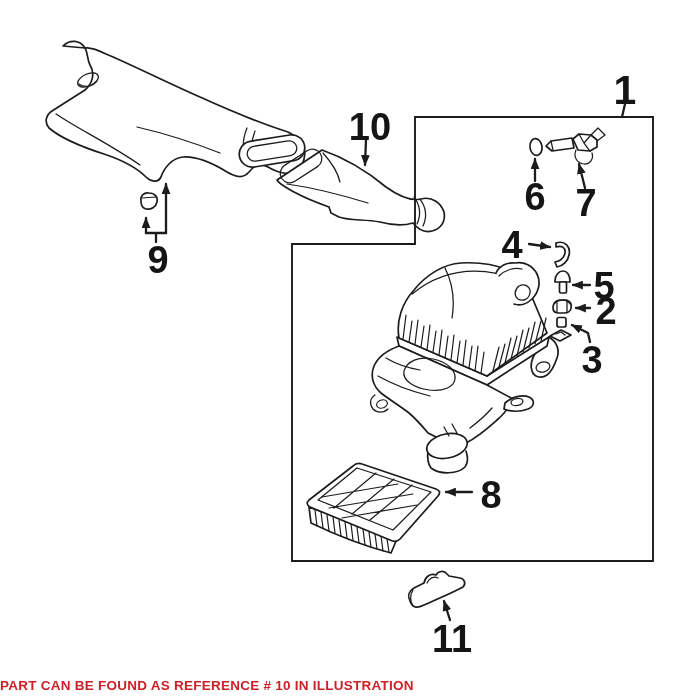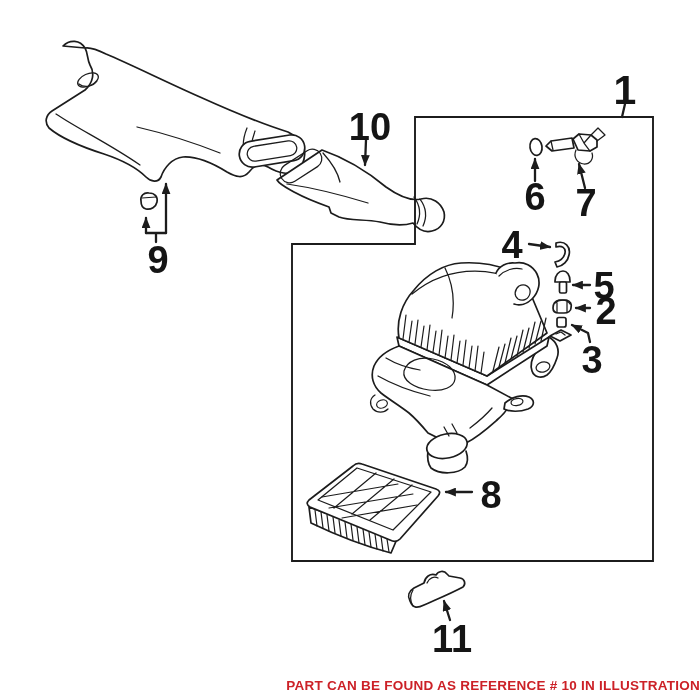--- a/index.html
+++ b/index.html
@@ -8,21 +8,21 @@
   .stage svg{position:absolute;left:0;top:0;}
   .part{stroke:#1c1c1c;stroke-width:1.7;fill:none;stroke-linecap:round;stroke-linejoin:round;}
   .fillw{fill:#ffffff;}
   .detail{stroke:#1c1c1c;stroke-width:1.25;fill:none;stroke-linecap:round;stroke-linejoin:round;}
   .hatch{stroke:#1c1c1c;stroke-width:1.2;fill:none;stroke-linecap:round;}
   .boxline{stroke:#1c1c1c;stroke-width:1.9;fill:none;}
   .leader{stroke:#1c1c1c;stroke-width:2.3;fill:none;stroke-linecap:round;stroke-linejoin:round;}
   .callout-num{font-family:"Liberation Sans",sans-serif;font-weight:bold;font-size:38px;
                fill:#151515;text-anchor:middle;}
   .callout-big{font-size:41px;}
-  .footer-note{position:absolute;left:0;top:678px;width:700px;text-align:right;
+  .footer-note{position:absolute;left:0;top:678px;width:700px;text-align:left;
                color:#cc2127;font-weight:bold;font-size:13.5px;letter-spacing:.25px;
                font-family:"Liberation Sans",sans-serif;}
 </style>
 </head>
 <body>
 
 <div class="stage">
 <svg width="700" height="700" viewBox="0 0 700 700">
   <defs>
     <marker id="ah" viewBox="0 0 10 8" refX="9" refY="4" markerWidth="11" markerHeight="9" orient="auto" markerUnits="userSpaceOnUse">

